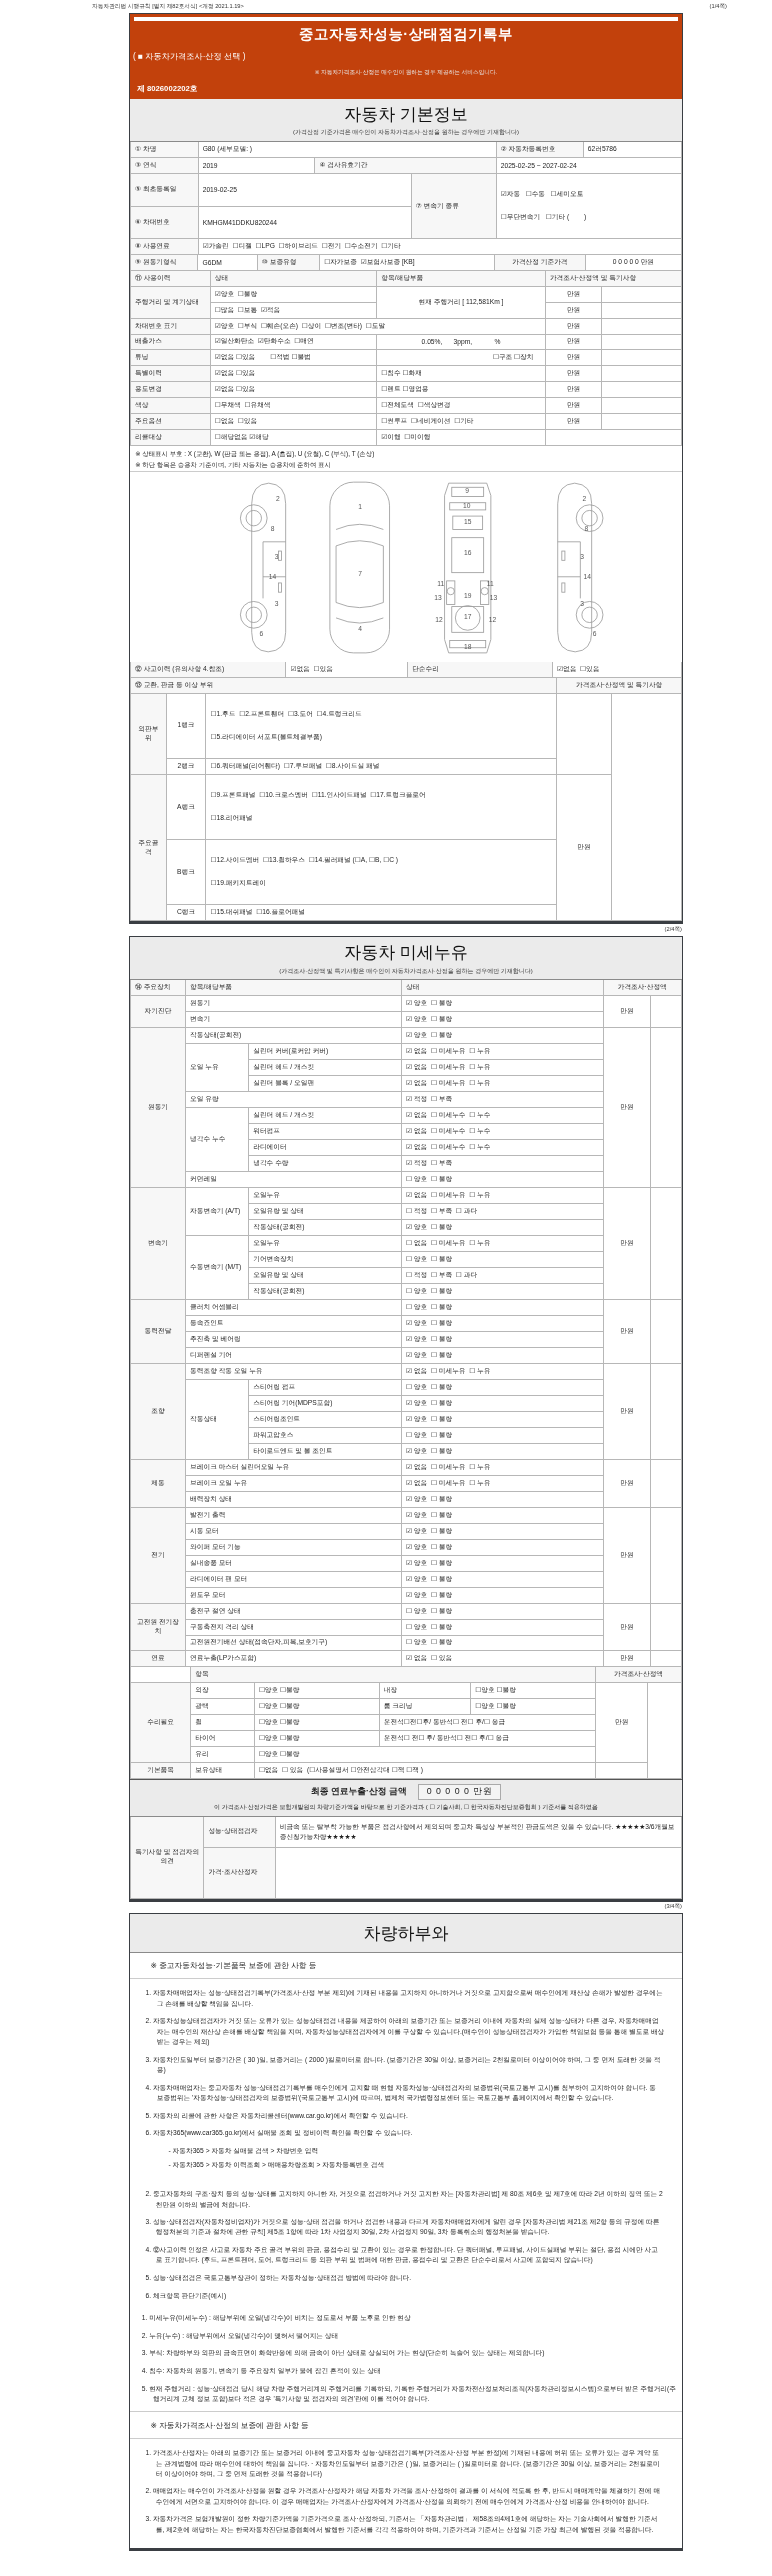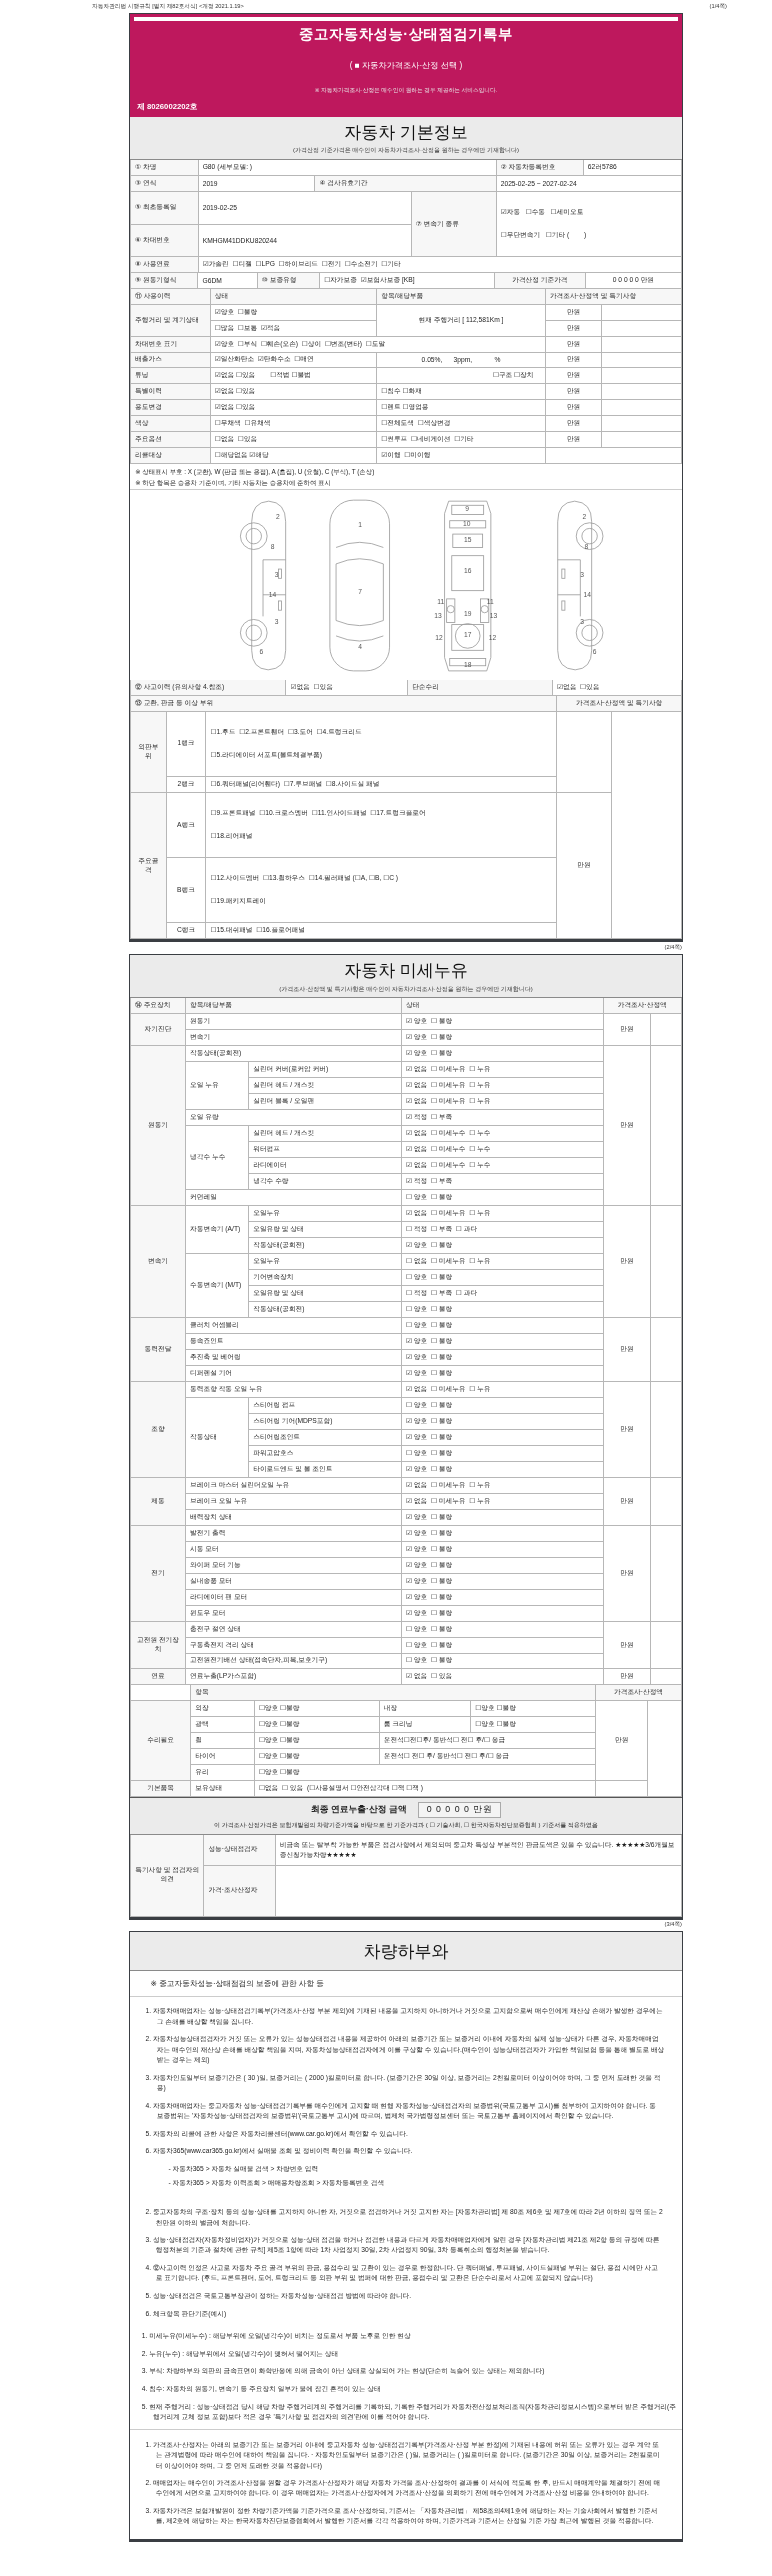--- a/index.html
+++ b/index.html
@@ -3,24 +3,24 @@
 <meta charset="utf-8">
 <style>
   html,body{margin:0;padding:0;background:#fff;}
   body{width:773px;font-family:"Liberation Sans","DejaVu Sans",sans-serif;color:#222;}
   .sheet{width:639px;margin-left:89px;padding-top:2.1px;}
   .meta-row{display:flex;justify-content:space-between;font-size:5.7px;color:#333;padding:1px 1px 2.1px 3.1px;}
   .pagemark{text-align:right;font-size:5.7px;color:#333;padding:1.5px 1px 2.1px 0;}
   .doc{width:554px;margin-left:40px;}
   .pagebox{border:1px solid #3a3e43;border-bottom:3.6px solid #3a3e43;background:#fff;}
   
-  .dark-head{background:#be185d;color:#fff;padding:1.5px 3.1px 4.1px;}
+  .dark-head{background:#c2410c;color:#fff;padding:1.5px 3.1px 4.1px;}
   .dark-head .stripe{height:4.6px;background:#fff;margin:1px 1px 4.1px;}
   .dark-head h1{margin:1px 0 2.1px;text-align:center;font-size:14.4px;font-weight:bold;letter-spacing:0.5px;}
-  .dark-head .sub{text-align:center;font-size:8.2px;margin:16px 0;}
+  .dark-head .sub{text-align:left;font-size:8.2px;margin:7px 0;}
   .dark-head .subnote{text-align:center;font-size:5.7px;color:#e8e8e8;margin:1.5px 0 5.2px;}
   .dark-head .docno{font-size:7.7px;font-weight:bold;padding:1px 4.1px 1px;}
   
   .band{background:#ebebeb;border-top:1px solid #555;border-bottom:0.5px solid #8a8a8a;text-align:center;padding:4.6px 0 3.6px;}
   .band .bt{font-size:17px;color:#111;}
   .band .bn{font-size:6px;color:#333;margin-top:2.1px;}
   .band.first{border-top:none;}
   
   table.t{width:100%;border-collapse:collapse;font-size:6.7px;table-layout:fixed;}
   .t td{border:0.5px solid #b7b7b7;padding:2.1px 4.1px;height:10.8px;vertical-align:middle;white-space:pre-wrap;word-break:break-all;}
@@ -698,21 +698,21 @@
       </tbody>
         </table>
     </div>
     <div class="pagemark">(3/4쪽)</div>
 
     <div class="pagebox">
       <div class="band first">
         <div class="bt" style="padding:3.1px 0">차량하부와</div>
       </div>
       <div class="notice-body">
-        <div class="n-sec-title">※ 중고자동차성능·상태점검의 보증에 관한 사항 등</div>
+        <div class="n-sec-title">※ 중고자동차성능·기본품목 보증에 관한 사항 등</div>
         <div class="n-items">
           <p>1.  자동차매매업자는 성능·상태점검기록부(가격조사·산정 부분 제외)에 기재된 내용을 고지하지 아니하거나 거짓으로 고지함으로써 매수인에게 재산상 손해가 발생한 경우에는 그 손해를 배상할 책임을 집니다.</p>
           <p>2.  자동차성능상태점검자가 거짓 또는 오류가 있는 성능상태점검 내용을 제공하여 아래의 보증기간 또는 보증거리 이내에 자동차의 실제 성능·상태가 다른 경우, 자동차매매업자는 매수인의 재산상 손해를 배상할 책임을 지며, 자동차성능상태점검자에게 이를 구상할 수 있습니다.(매수인이 성능상태점검자가 가입한 책임보험 등을 통해 별도로 배상받는 경우는 제외)</p>
           <p>3.  자동차인도일부터 보증기간은 ( 30 )일, 보증거리는 ( 2000 )킬로미터로 합니다. (보증기간은 30일 이상, 보증거리는 2천킬로미터 이상이어야 하며, 그 중 먼저 도래한 것을 적용)</p>
           <p>4.  자동차매매업자는 중고자동차 성능·상태점검기록부를 매수인에게 고지할 때 현행 자동차성능·상태점검자의 보증범위(국토교통부 고시)를 첨부하여 고지하여야 합니다. 동 보증범위는 '자동차성능·상태점검자의 보증범위'(국토교통부 고시)에 따르며, 법제처 국가법령정보센터 또는 국토교통부 홈페이지에서 확인할 수 있습니다.</p>
           <p>5.  자동차의 리콜에 관한 사항은 자동차리콜센터(www.car.go.kr)에서 확인할 수 있습니다.</p>
           <p>6.  자동차365(www.car365.go.kr)에서 실매물 조회 및 정비이력 확인을 확인할 수 있습니다.</p>
           <p class="dash">- 자동차365 &gt; 자동차 실매물 검색 &gt; 차량번호 입력</p>
           <p class="dash">- 자동차365 &gt; 자동차 이력조회 &gt; 매매용차량조회 &gt; 자동차등록번호 검색</p>
         </div>
@@ -724,20 +724,21 @@
           <p>6.  체크항목 판단기준(예시)</p>
         </div>
         <div class="n-check">
           <p>1.  미세누유(미세누수) : 해당부위에 오일(냉각수)이 비치는 정도로서 부품 노후로 인한 현상</p>
           <p>2.  누유(누수) : 해당부위에서 오일(냉각수)이 맺혀서 떨어지는 상태</p>
           <p>3.  부식: 차량하부와 외판의 금속표면이 화학반응에 의해 금속이 아닌 상태로 상실되어 가는 현상(단순히 녹슬어 있는 상태는 제외합니다)</p>
           <p>4.  침수: 자동차의 원동기, 변속기 등 주요장치 일부가 물에 잠긴 흔적이 있는 상태</p>
           <p>5.  현재 주행거리 : 성능·상태점검 당시 해당 차량 주행거리계의 주행거리를 기록하되, 기록한 주행거리가 자동차전산정보처리조직(자동차관리정보시스템)으로부터 받은 주행거리(주행거리계 교체 정보 포함)보다 적은 경우 '특기사항 및 점검자의 의견'란에 이를 적어야 합니다.</p>
         </div>
         <div class="divider"></div>
+        <div class="n-sec-title">※ 자동차가격조사·산정의 보증에 관한 사항 등</div>
         <div class="n-items n-items2">
           <p>1.  가격조사·산정자는 아래의 보증기간 또는 보증거리 이내에 중고자동차 성능·상태점검기록부(가격조사·산정 부분 한정)에 기재된 내용에 허위 또는 오류가 있는 경우 계약 또는 관계법령에 따라 매수인에 대하여 책임을 집니다.  · 자동차인도일부터 보증기간은 (      )일, 보증거리는 (      )킬로미터로 합니다. (보증기간은 30일 이상, 보증거리는 2천킬로미터 이상이어야 하며, 그 중 먼저 도래한 것을 적용합니다)</p>
           <p>2.  매매업자는 매수인이 가격조사·산정을 원할 경우 가격조사·산정자가 해당 자동차 가격을 조사·산정하여 결과를 이 서식에 적도록 한 후, 반드시 매매계약을 체결하기 전에 매수인에게 서면으로 고지하여야 합니다. 이 경우 매매업자는 가격조사·산정자에게 가격조사·산정을 의뢰하기 전에 매수인에게 가격조사·산정 비용을 안내하여야 합니다.</p>
           <p>3.  자동차가격은 보험개발원이 정한 차량기준가액을 기준가격으로 조사·산정하되, 기준서는 「자동차관리법」 제58조의4제1호에 해당하는 자는 기술사회에서 발행한 기준서를, 제2호에 해당하는 자는 한국자동차진단보증협회에서 발행한 기준서를 각각 적용하여야 하며, 기준가격과 기준서는 산정일 기준 가장 최근에 발행된 것을 적용합니다.</p>
 
         </div>
 
       </div>
     </div>
 

